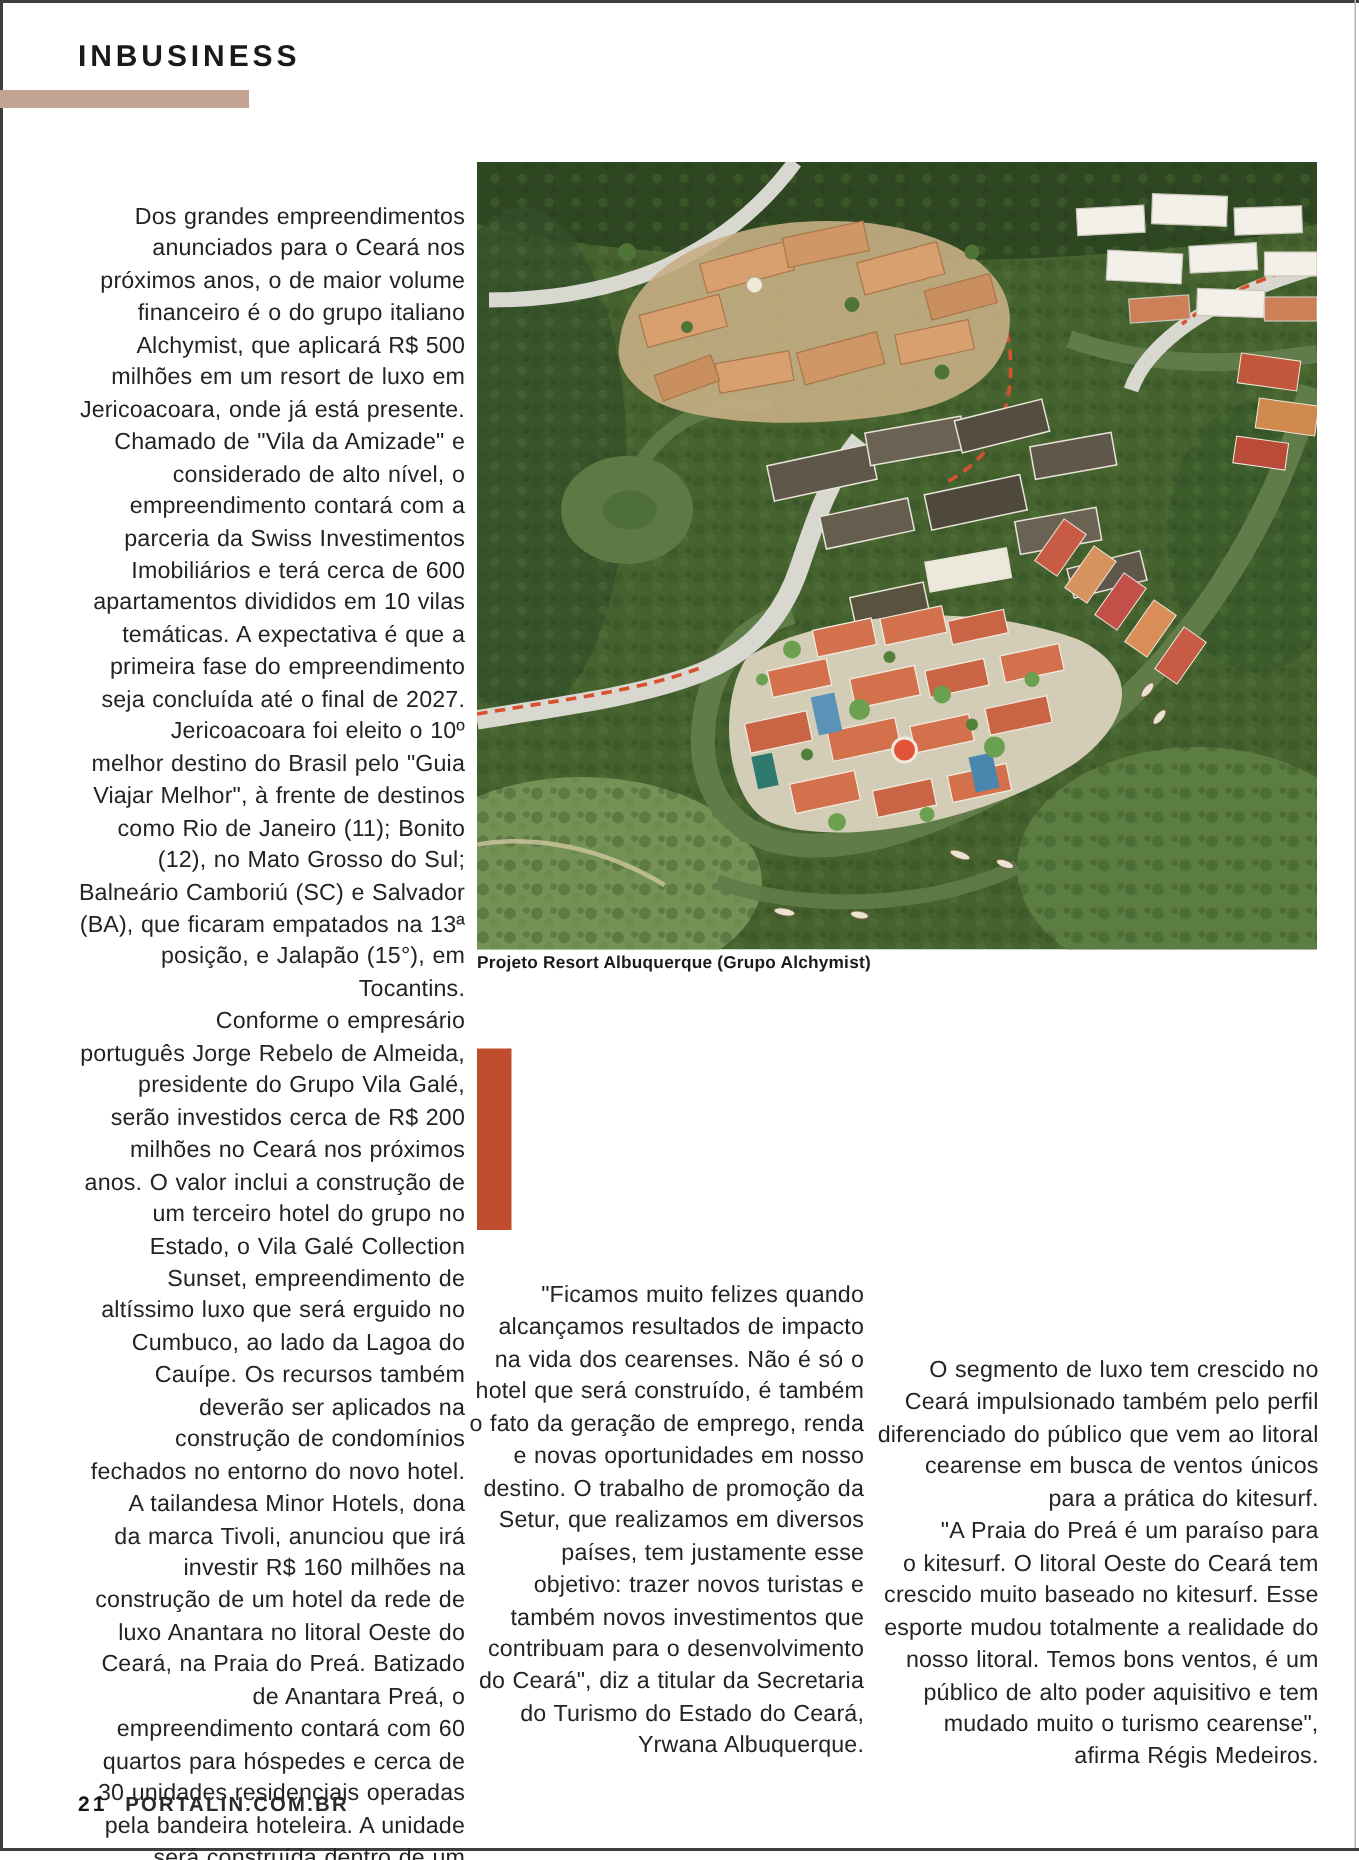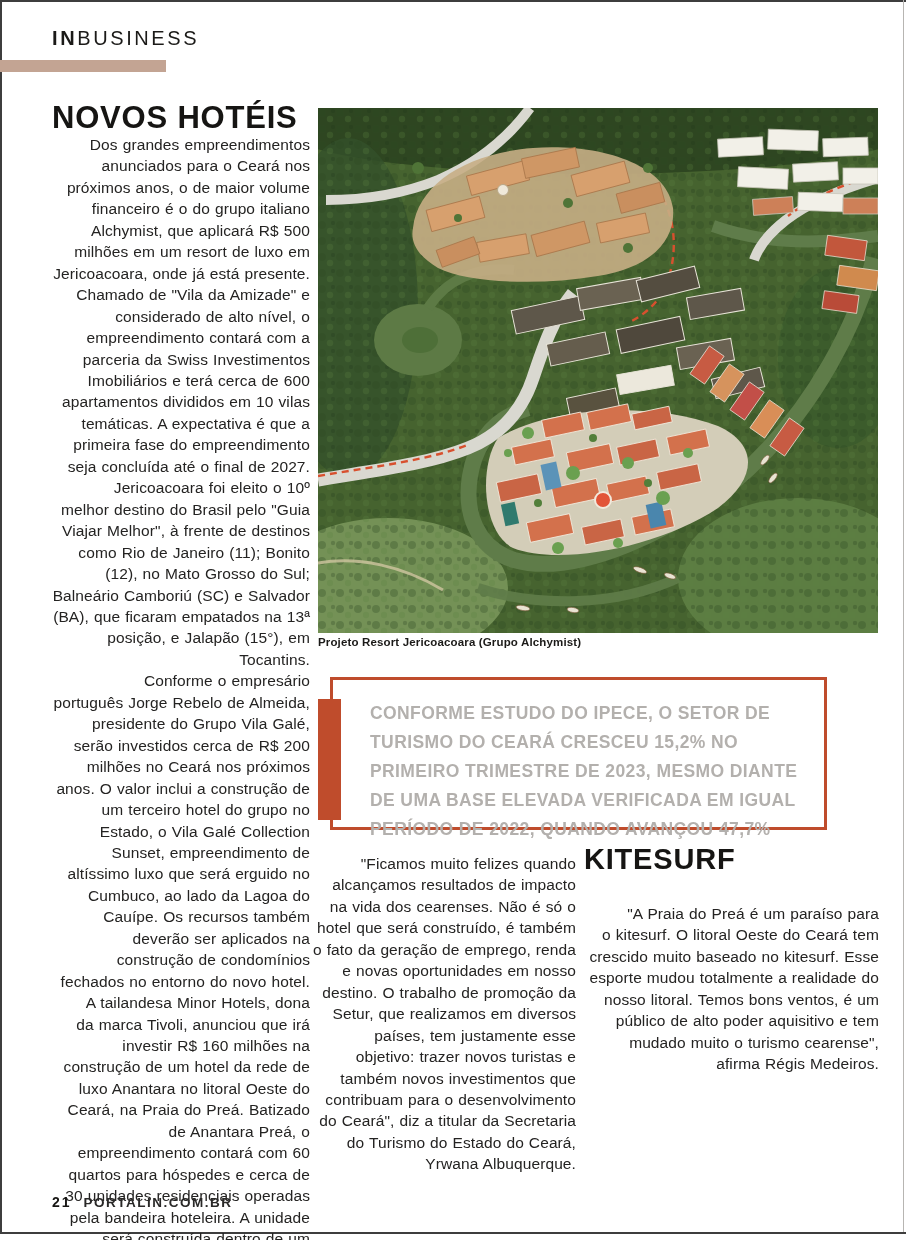--- a/index.html
+++ b/index.html
@@ -8,21 +8,21 @@
     font-family:"Liberation Sans", sans-serif; color:#222120; overflow:hidden;
   }
   .edge { position:absolute; background:#3e3e3e; }
   .edge-top    { left:0; top:0; width:906px; height:2px; }
   .edge-left   { left:0; top:0; width:2px; height:1234px; }
   .edge-right  { left:903px; top:0; width:1px; height:1234px; background:#b7b5b2; }
   .edge-bottom { left:0; top:1232px; width:906px; height:2px; }
 
   .brand { position:absolute; left:52px; top:27px; font-size:20px; letter-spacing:2.6px; color:#1b1a18; }
   .brand .b { font-weight:700; }
-  .brand .l { font-weight:400; }
+  .brand .l { font-weight:700; }
   .brand-bar { position:absolute; left:0; top:60px; width:166px; height:12px; background:#c3a493; }
 
   .headline { position:absolute; left:52px; top:100px; margin:0; font-size:31px; font-weight:700;
               letter-spacing:0.8px; color:#161513; }
 
   .col { position:absolute; }
   .col p { margin:0; font-size:15.5px; line-height:21.45px; letter-spacing:0.1px;
            word-spacing:0.6px; color:#242322; text-indent:30px; text-align:right; }
   .col-left   { left:52px;  top:134px; width:258px; }
   .col-middle { left:312px; top:853px; width:264px; }
@@ -56,21 +56,20 @@
   <div class="edge edge-top"></div>
   <div class="edge edge-left"></div>
   <div class="edge edge-right"></div>
   <div class="edge edge-bottom"></div>
 
   <div class="brand">
     <span class="b">IN</span><span class="l">BUSINESS</span>
   </div>
   <div class="brand-bar"></div>
 
-  <h1 class="headline">NOVOS HOTÉIS</h1>
 
   <div class="col col-left">
     <p>Dos grandes empreendimentos anunciados para o Ceará nos próximos anos, o de maior volume financeiro é o do grupo italiano Alchymist, que aplicará R$ 500 milhões em um resort de luxo em Jericoacoara, onde já está presente. Chamado de "Vila da Amizade" e considerado de alto nível, o empreendimento contará com a parceria da Swiss Investimentos Imobiliários e terá cerca de 600 apartamentos divididos em 10 vilas temáticas. A expectativa é que a primeira fase do empreendimento seja concluída até o final de 2027.</p>
     <p>Jericoacoara foi eleito o 10º melhor destino do Brasil pelo "Guia Viajar Melhor", à frente de destinos como Rio de Janeiro (11); Bonito (12), no Mato Grosso do Sul; Balneário Camboriú (SC) e Salvador (BA), que ficaram empatados na 13ª posição, e Jalapão (15°), em Tocantins.</p>
     <p>Conforme o empresário português Jorge Rebelo de Almeida, presidente do Grupo Vila Galé, serão investidos cerca de R$ 200 milhões no Ceará nos próximos anos. O valor inclui a construção de um terceiro hotel do grupo no Estado, o Vila Galé Collection Sunset, empreendimento de altíssimo luxo que será erguido no Cumbuco, ao lado da Lagoa do Cauípe. Os recursos também deverão ser aplicados na construção de condomínios fechados no entorno do novo hotel.</p>
     <p>A tailandesa Minor Hotels, dona da marca Tivoli, anunciou que irá investir R$ 160 milhões na construção de um hotel da rede de luxo Anantara no litoral Oeste do Ceará, na Praia do Preá. Batizado de Anantara Preá, o empreendimento contará com 60 quartos para hóspedes e cerca de 30 unidades residenciais operadas pela bandeira hoteleira. A unidade será construída dentro de um condomínio de alto padrão, o Vila Carnaúba. A expectativa é que o empreendimento seja entregue em 2026.</p>
   </div>
 
   <figure class="photo">
     <svg viewBox="0 0 560 525" preserveAspectRatio="none">
@@ -216,33 +215,30 @@
         <ellipse cx="447" cy="352" rx="2.5" ry="6" transform="rotate(40 447 352)"></ellipse>
         <ellipse cx="455" cy="370" rx="2.5" ry="6" transform="rotate(40 455 370)"></ellipse>
         <ellipse cx="322" cy="462" rx="2.5" ry="7" transform="rotate(-70 322 462)"></ellipse>
         <ellipse cx="352" cy="468" rx="2.5" ry="6" transform="rotate(-70 352 468)"></ellipse>
         <ellipse cx="205" cy="500" rx="2.5" ry="7" transform="rotate(-80 205 500)"></ellipse>
         <ellipse cx="255" cy="502" rx="2.5" ry="6" transform="rotate(-80 255 502)"></ellipse>
       </g>
     </svg>
   </figure>
 
-  <div class="photo-caption">Projeto Resort Jericoacoara (Grupo Alchymist)</div>
+  <div class="photo-caption">Projeto Resort Albuquerque (Grupo Alchymist)</div>
 
   <div class="pullquote-bar"></div>
-  <div class="pullquote-box">
-    <p>CONFORME ESTUDO DO IPECE, O SETOR DE TURISMO DO CEARÁ CRESCEU 15,2% NO PRIMEIRO TRIMESTRE DE 2023, MESMO DIANTE DE UMA BASE ELEVADA VERIFICADA EM IGUAL PERÍODO DE 2022, QUANDO AVANÇOU 47,7%</p>
-  </div>
 
   <div class="col col-middle">
     <p>"Ficamos muito felizes quando alcançamos resultados de impacto na vida dos cearenses. Não é só o hotel que será construído, é também o fato da geração de emprego, renda e novas oportunidades em nosso destino. O trabalho de promoção da Setur, que realizamos em diversos países, tem justamente esse objetivo: trazer novos turistas e também novos investimentos que contribuam para o desenvolvimento do Ceará", diz a titular da Secretaria do Turismo do Estado do Ceará, Yrwana Albuquerque.</p>
   </div>
 
-  <h2 class="kitesurf-title">KITESURF</h2>
   <div class="col col-right">
+    <p>O segmento de luxo tem crescido no Ceará impulsionado também pelo perfil diferenciado do público que vem ao litoral cearense em busca de ventos únicos para a prática do kitesurf.</p>
     <p>"A Praia do Preá é um paraíso para o kitesurf. O litoral Oeste do Ceará tem crescido muito baseado no kitesurf. Esse esporte mudou totalmente a realidade do nosso litoral. Temos bons ventos, é um público de alto poder aquisitivo e tem mudado muito o turismo cearense", afirma Régis Medeiros.</p>
   </div>
 
   <div class="footer">
     <span class="num">21</span>
     <span class="site">PORTALIN.COM.BR</span>
   </div>
 
 </div>
 

